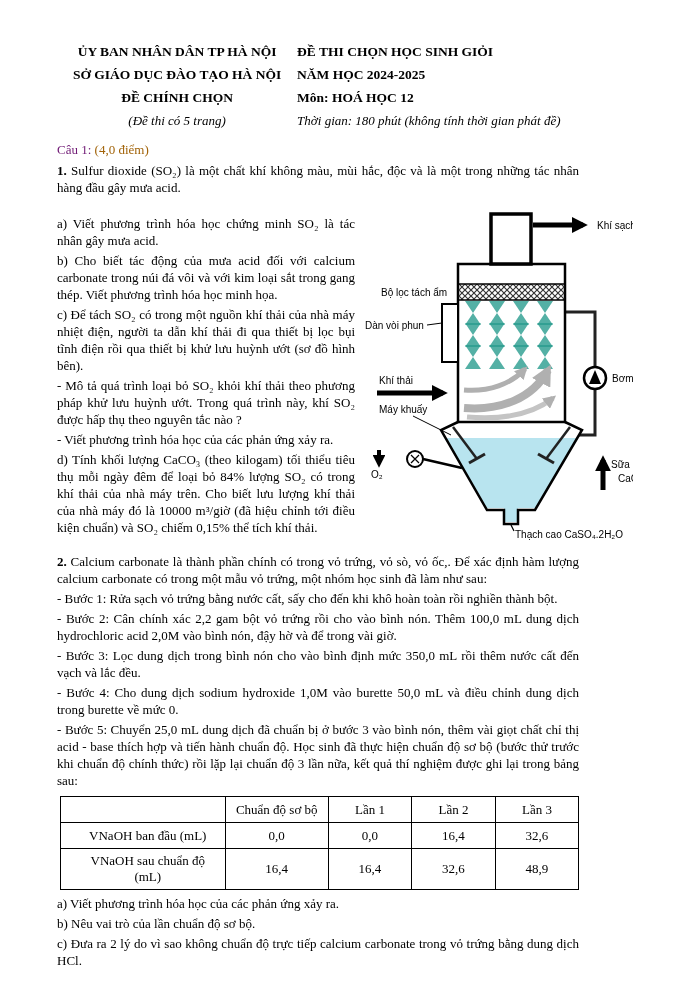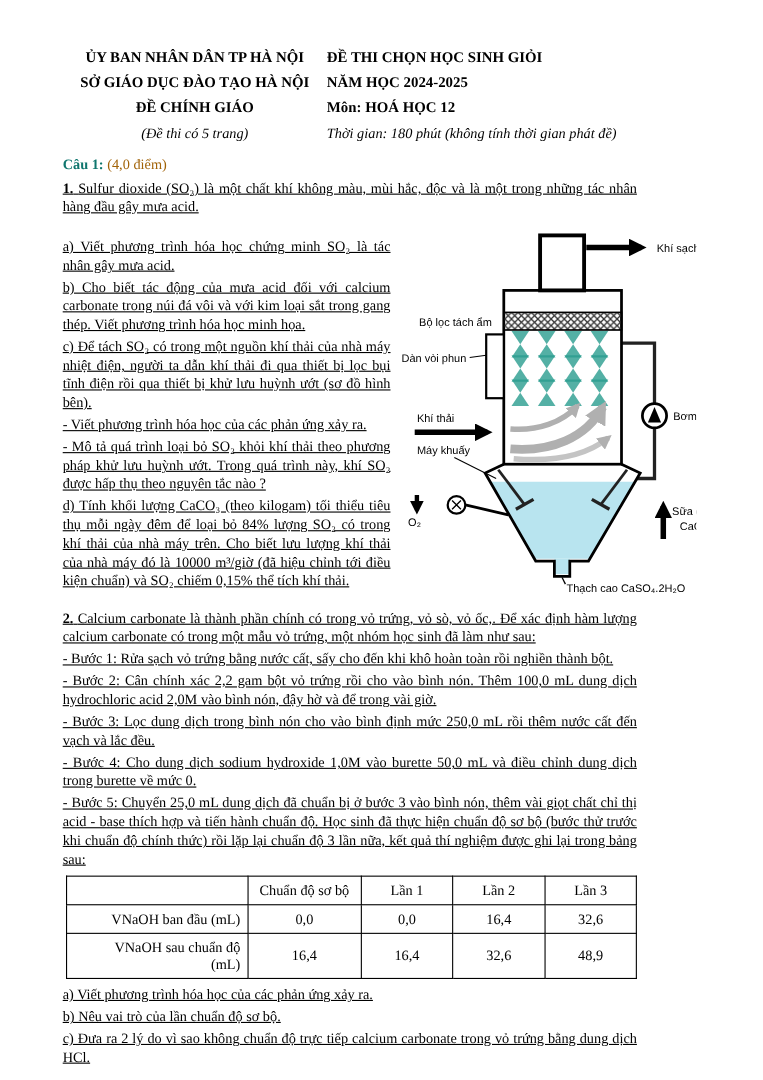--- a/index.html
+++ b/index.html
@@ -12,46 +12,46 @@
     font-size:13px;color:#000;overflow:hidden;
   }
   
   .header{display:flex;margin-bottom:10px;}
   .header-left{width:46%;text-align:center;}
   .header-right{width:54%;}
   .h-line{font-weight:bold;font-size:13.5px;line-height:15px;margin-bottom:8px;}
   .h-italic{font-weight:normal;font-style:italic;font-size:13px;line-height:15px;}
   
   .q-title{margin:14px 0 4px 0;}
-  .q-label{color:#0f766e;font-weight:bold;text-align:right;}
+  .q-label{color:#701a75;font-weight:normal;text-align:right;}
   .q-points{color:#a16207;}
   
-  .para{margin:3px 0;text-align:justify;line-height:1.31;text-decoration:underline;}
+  .para{margin:3px 0;text-align:justify;line-height:1.31;}
   .num{font-weight:bold;}
   
   .cols{display:flex;gap:8px;margin-top:16px;}
   .col-text{width:298px;flex:none;}
   .col-diagram{flex:1;min-width:0;}
   .col-diagram svg{overflow:visible;display:block;}
   svg text{font-family:"Liberation Sans","DejaVu Sans",sans-serif;font-size:10px;fill:#000;}
   
   table{border-collapse:collapse;table-layout:fixed;margin:7px 0 5px 3px;font-size:13px;}
   td{border:1px solid #000;padding:4px 6px;text-align:center;overflow:hidden;height:17px;}
-  td.rowlabel{text-align:right;padding-left:16px;}
+  td.rowlabel{text-align:center;padding-left:16px;}
 </style>
 </head>
 <body>
 
 <div class="page">
 
   <div class="header">
     <div class="header-left">
       <div class="h-line">ỦY BAN NHÂN DÂN TP HÀ NỘI</div>
       <div class="h-line">SỞ GIÁO DỤC ĐÀO TẠO HÀ NỘI</div>
-      <div class="h-line">ĐỀ CHÍNH GIÁO</div>
+      <div class="h-line">ĐỀ CHÍNH CHỌN</div>
       <div class="h-italic">(Đề thi có 5 trang)</div>
     </div>
     <div class="header-right">
       <div class="h-line">ĐỀ THI CHỌN HỌC SINH GIỎI</div>
       <div class="h-line">NĂM HỌC 2024-2025</div>
       <div class="h-line">Môn: HOÁ HỌC 12</div>
       <div class="h-italic">Thời gian: 180 phút (không tính thời gian phát đề)</div>
     </div>
   </div>
 
@@ -63,22 +63,22 @@
   <p class="para">
     <span class="num">1.</span>
     <span>Sulfur dioxide (SO₂) là một chất khí không màu, mùi hắc, độc và là một trong những tác nhân hàng đầu gây mưa acid.</span>
   </p>
 
   <div class="cols">
     <div class="col-text">
       <p class="para">a) Viết phương trình hóa học chứng minh SO₂ là tác nhân gây mưa acid.</p>
       <p class="para">b) Cho biết tác động của mưa acid đối với calcium carbonate trong núi đá vôi và với kim loại sắt trong gang thép. Viết phương trình hóa học minh họa.</p>
       <p class="para">c) Để tách SO₂ có trong một nguồn khí thải của nhà máy nhiệt điện, người ta dẫn khí thải đi qua thiết bị lọc bụi tĩnh điện rồi qua thiết bị khử lưu huỳnh ướt (sơ đồ hình bên).</p>
+      <p class="para">- Mô tả quá trình loại bỏ SO₂ khỏi khí thải theo phương pháp khử lưu huỳnh ướt. Trong quá trình này, khí SO₂ được hấp thụ theo nguyên tắc nào ?</p>
       <p class="para">- Viết phương trình hóa học của các phản ứng xảy ra.</p>
-      <p class="para">- Mô tả quá trình loại bỏ SO₂ khỏi khí thải theo phương pháp khử lưu huỳnh ướt. Trong quá trình này, khí SO₂ được hấp thụ theo nguyên tắc nào ?</p>
       <p class="para">d) Tính khối lượng CaCO₃ (theo kilogam) tối thiểu tiêu thụ mỗi ngày đêm để loại bỏ 84% lượng SO₂ có trong khí thải của nhà máy trên. Cho biết lưu lượng khí thải của nhà máy đó là 10000 m³/giờ (đã hiệu chỉnh tới điều kiện chuẩn) và SO₂ chiếm 0,15% thể tích khí thải.</p>
     </div>
 
     <div class="col-diagram">
       <svg width="286" height="338" viewBox="0 0 286 338">
         <defs>
           <pattern id="xhatch" width="6" height="6" patternUnits="userSpaceOnUse">
             <path d="M0 0L6 6M6 0L0 6" stroke="#333" stroke-width="1.2"></path>
           </pattern>
           <marker id="mb" viewBox="0 0 10 10" refX="7" refY="5" markerWidth="3.2" markerHeight="3.2" orient="auto">
@@ -171,21 +171,21 @@
       </svg>
     </div>
   </div>
 
   <p class="para">
     <span class="num">2.</span>
     <span>Calcium carbonate là thành phần chính có trong vỏ trứng, vỏ sò, vỏ ốc,. Để xác định hàm lượng calcium carbonate có trong một mẫu vỏ trứng, một nhóm học sinh đã làm như sau:</span>
   </p>
   <p class="para">- Bước 1: Rửa sạch vỏ trứng bằng nước cất, sấy cho đến khi khô hoàn toàn rồi nghiền thành bột.</p>
   <p class="para">- Bước 2: Cân chính xác 2,2 gam bột vỏ trứng rồi cho vào bình nón. Thêm 100,0 mL dung dịch hydrochloric acid 2,0M vào bình nón, đậy hờ và để trong vài giờ.</p>
-  <p class="para">- Bước 3: Lọc dung dịch trong bình nón cho vào bình định mức 250,0 mL rồi thêm nước cất đến vạch và lắc đều.</p>
+  <p class="para">- Bước 3: Lọc dung dịch trong bình nón cho vào bình định mức 350,0 mL rồi thêm nước cất đến vạch và lắc đều.</p>
   <p class="para">- Bước 4: Cho dung dịch sodium hydroxide 1,0M vào burette 50,0 mL và điều chỉnh dung dịch trong burette về mức 0.</p>
   <p class="para">- Bước 5: Chuyển 25,0 mL dung dịch đã chuẩn bị ở bước 3 vào bình nón, thêm vài giọt chất chỉ thị acid - base thích hợp và tiến hành chuẩn độ. Học sinh đã thực hiện chuẩn độ sơ bộ (bước thử trước khi chuẩn độ chính thức) rồi lặp lại chuẩn độ 3 lần nữa, kết quả thí nghiệm được ghi lại trong bảng sau:</p>
 
   <table>
     <colgroup>
       <col style="width:183px">
         <col style="width:114px">
         <col style="width:92px">
         <col style="width:93px">
         <col style="width:92px">

